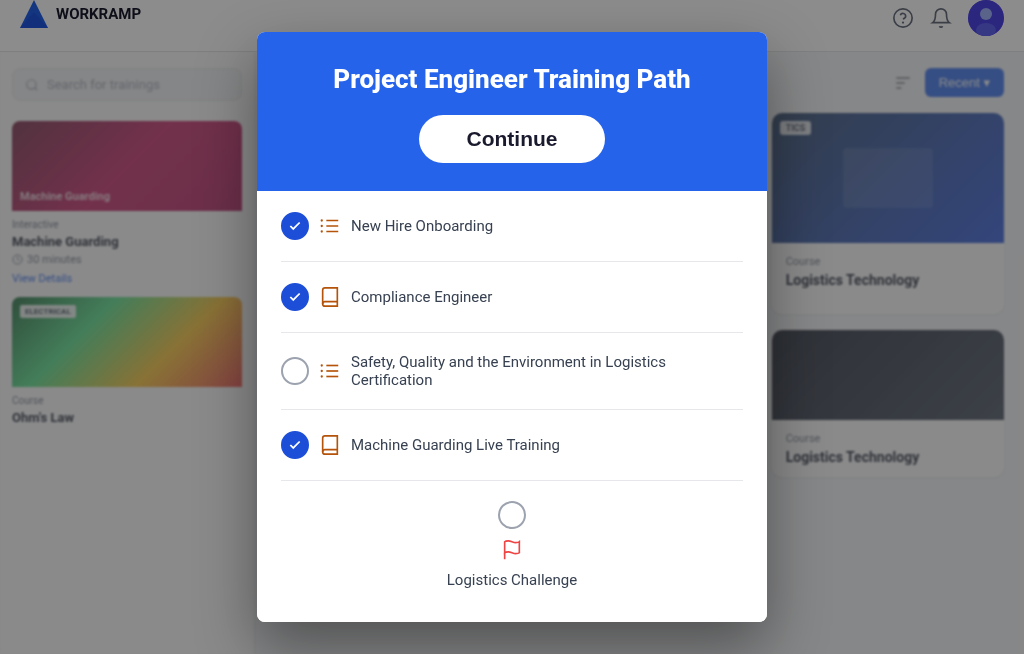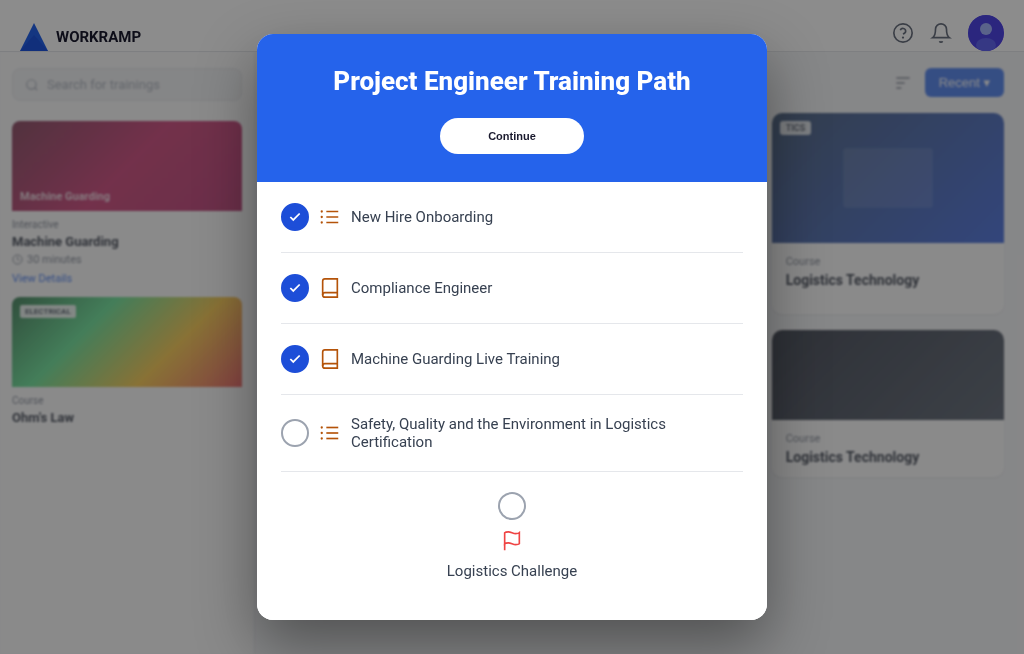--- a/index.html
+++ b/index.html
@@ -8,21 +8,21 @@
       background: #f5f6f8;
       width: 1024px;
       height: 654px;
       overflow: hidden;
       position: relative;
     }
 
     
     .top-nav {
       display: flex;
-      align-items: flex-end;
+      align-items: flex-start;
       justify-content: space-between;
       background: #fff;
       padding: 0 20px;
       height: 52px;
       border-bottom: 1px solid #e5e7eb;
       position: relative;
       z-index: 1;
     }
     .logo {
       display: flex;
@@ -252,21 +252,21 @@
       background: rgba(0,0,0,0.45);
       z-index: 10;
       display: flex;
       align-items: center;
       justify-content: center;
     }
 
     
     .modal {
       width: 510px;
-      border-radius: 16px;
+      border-radius: 8px;
       overflow: hidden;
       box-shadow: 0 25px 60px rgba(0,0,0,0.4);
       background: white;
       max-height: 590px;
     }
     .modal-header {
       background: #2563eb;
       padding: 32px 24px 28px;
       text-align: center;
     }
@@ -276,21 +276,21 @@
       font-weight: 800;
       margin-bottom: 20px;
       line-height: 1.2;
     }
     .continue-btn {
       background: white;
       color: #1a1a2e;
       border: none;
       border-radius: 50px;
       padding: 12px 48px;
-      font-size: 11px;
+      font-size: 21px;
       font-weight: 700;
       cursor: pointer;
     }
 
     .modal-body {
       background: white;
       padding: 0 24px 20px;
     }
 
     .training-item {
@@ -526,50 +526,50 @@
           <div class="training-icon">
             <svg width="22" height="22" viewBox="0 0 24 24" fill="none" stroke="#b45309" stroke-width="1.8">
                 <path d="M4 19.5A2.5 2.5 0 0 1 6.5 17H20"></path>
                 <path d="M6.5 2H20v20H6.5A2.5 2.5 0 0 1 4 19.5v-15A2.5 2.5 0 0 1 6.5 2z"></path>
               </svg>
           </div>
           <span class="training-label">Compliance Engineer</span>
         </div>
 
         <div class="training-item">
-          <div class="check-circle checked">
-            <svg width="14" height="14" viewBox="0 0 24 24" fill="none" stroke="white" stroke-width="3">
-                <polyline points="20 6 9 17 4 12"></polyline>
-              </svg>
-          </div>
-          <div class="training-icon">
-            <svg width="22" height="22" viewBox="0 0 24 24" fill="none" stroke="#b45309" stroke-width="1.8">
-                <path d="M4 19.5A2.5 2.5 0 0 1 6.5 17H20"></path>
-                <path d="M6.5 2H20v20H6.5A2.5 2.5 0 0 1 4 19.5v-15A2.5 2.5 0 0 1 6.5 2z"></path>
-              </svg>
-          </div>
-          <span class="training-label">Machine Guarding Live Training</span>
-        </div>
-
-        <div class="training-item">
           <div class="check-circle unchecked"></div>
           <div class="training-icon">
             <svg width="22" height="22" viewBox="0 0 24 24" fill="none" stroke="#b45309" stroke-width="1.8">
                 <line x1="8" y1="6" x2="21" y2="6"></line>
                 <line x1="8" y1="12" x2="21" y2="12"></line>
                 <line x1="8" y1="18" x2="21" y2="18"></line>
                 <line x1="3" y1="6" x2="3.01" y2="6" stroke-linecap="round" stroke-width="2.5"></line>
                 <line x1="3" y1="12" x2="3.01" y2="12" stroke-linecap="round" stroke-width="2.5"></line>
                 <line x1="3" y1="18" x2="3.01" y2="18" stroke-linecap="round" stroke-width="2.5"></line>
               </svg>
           </div>
           <span class="training-label">Safety, Quality and the Environment in Logistics Certification</span>
         </div>
 
         <div class="training-item">
+          <div class="check-circle checked">
+            <svg width="14" height="14" viewBox="0 0 24 24" fill="none" stroke="white" stroke-width="3">
+                <polyline points="20 6 9 17 4 12"></polyline>
+              </svg>
+          </div>
+          <div class="training-icon">
+            <svg width="22" height="22" viewBox="0 0 24 24" fill="none" stroke="#b45309" stroke-width="1.8">
+                <path d="M4 19.5A2.5 2.5 0 0 1 6.5 17H20"></path>
+                <path d="M6.5 2H20v20H6.5A2.5 2.5 0 0 1 4 19.5v-15A2.5 2.5 0 0 1 6.5 2z"></path>
+              </svg>
+          </div>
+          <span class="training-label">Machine Guarding Live Training</span>
+        </div>
+
+        <div class="training-item">
           <div class="check-circle unchecked"></div>
           <div class="training-icon">
             <svg width="22" height="22" viewBox="0 0 24 24" fill="none" stroke="#ef4444" stroke-width="1.8">
                 <path d="M4 15s1-1 4-1 5 2 8 2 4-1 4-1V3s-1 1-4 1-5-2-8-2-4 1-4 1z"></path>
                 <line x1="4" y1="22" x2="4" y2="15"></line>
               </svg>
           </div>
           <span class="training-label">Logistics Challenge</span>
         </div>
 

